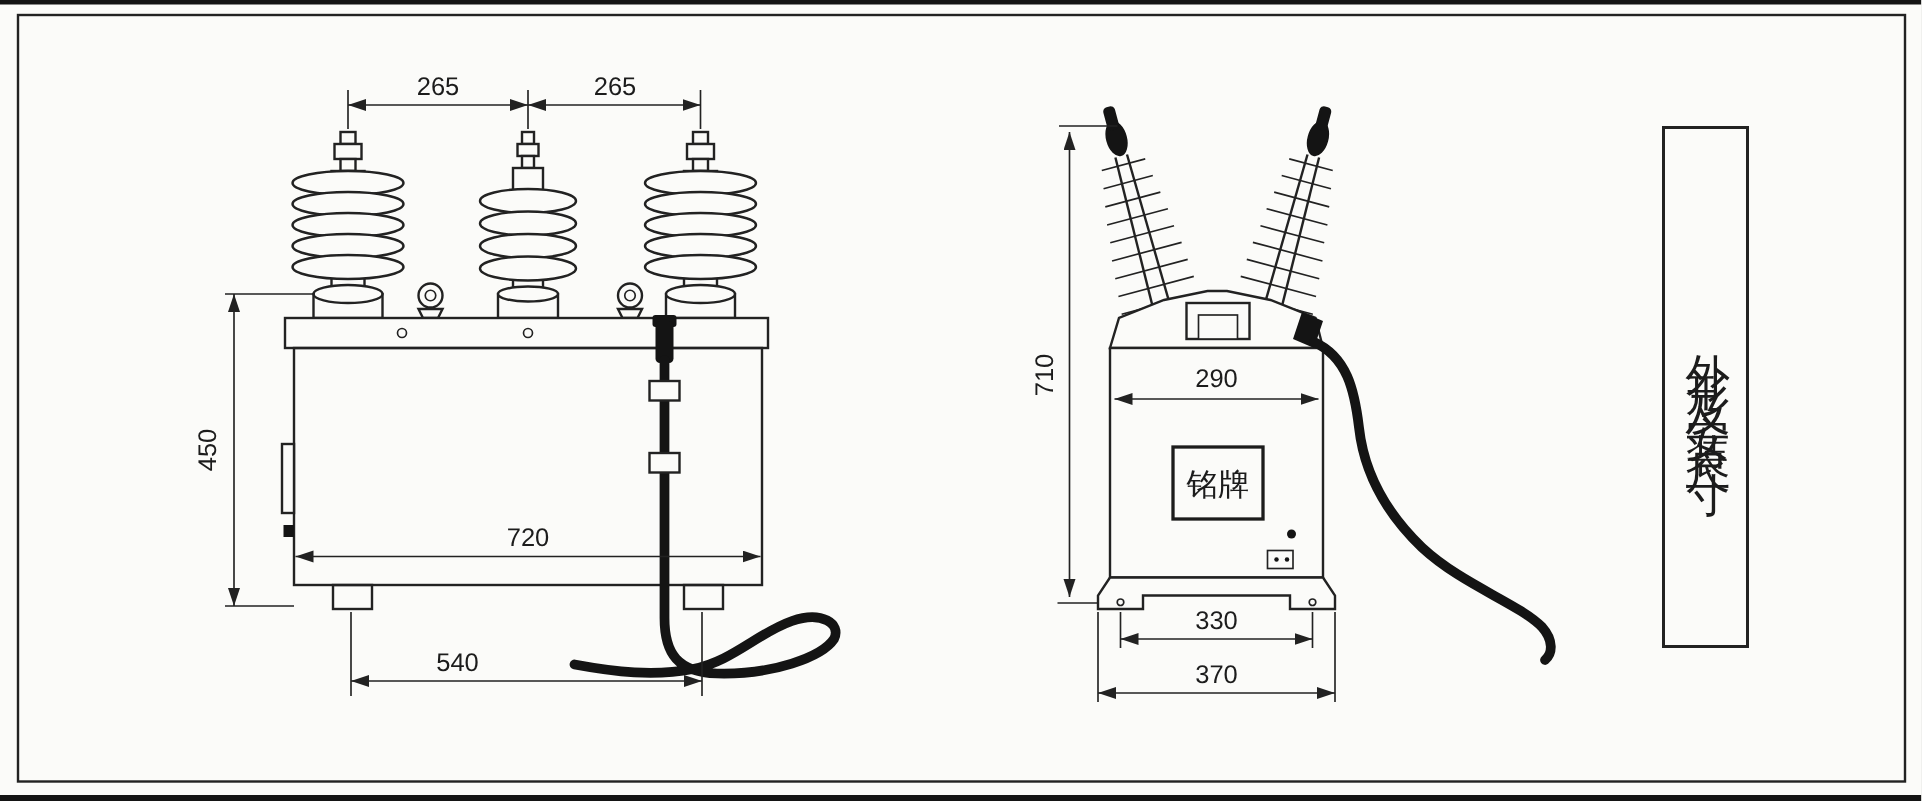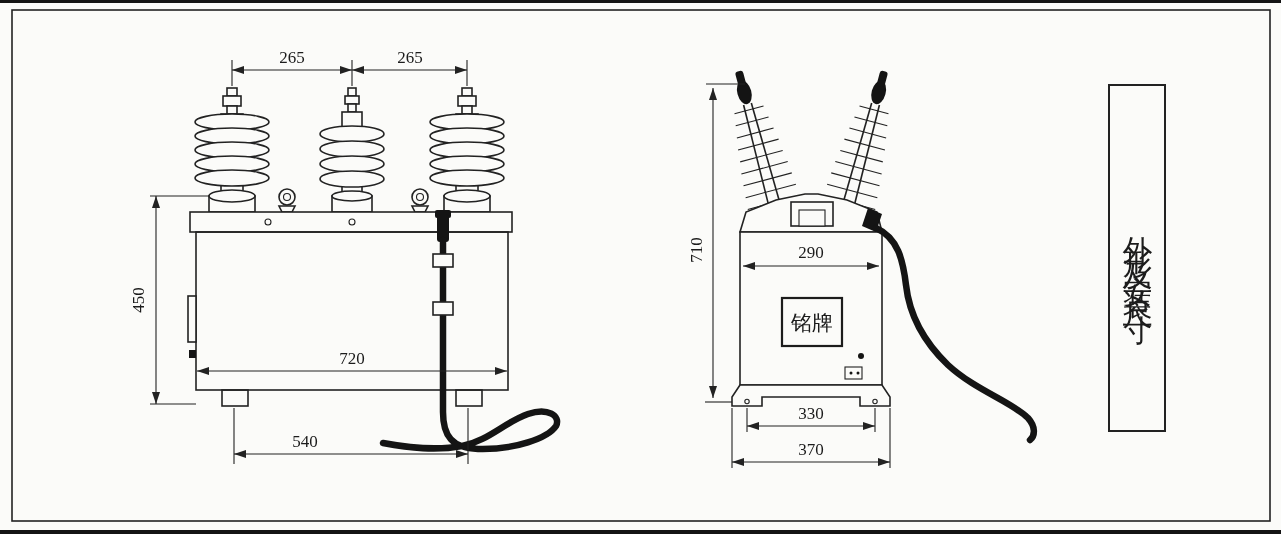--- a/index.html
+++ b/index.html
@@ -1,19 +1,19 @@
 <!DOCTYPE html>
 <html><head>
 <meta charset="utf-8">
 <style>
   html,body{margin:0;padding:0;background:#e8e8e6;}
   .stage{
     position:relative;width:1281px;height:534px;
     background:#fbfbf9;overflow:hidden;
-    font-family:Liberation Serif, serif;
+    font-family:Liberation Sans, sans-serif;
   }
   .edge-strip{position:absolute;left:0;width:100%;background:#141414;}
   .edge-strip.top{top:0;height:3px;}
   .edge-strip.bottom{bottom:0;height:4px;}
   svg{position:absolute;left:0;top:0;}
   .ln{stroke:#222;stroke-width:1.6;fill:none;}
   .thin{stroke:#222;stroke-width:1.1;fill:none;}
   .fillbg{fill:#fbfbf9;}
   .solid{fill:#141414;stroke:none;}
   .dimtxt{font-size:17px;fill:#1c1c1c;}

